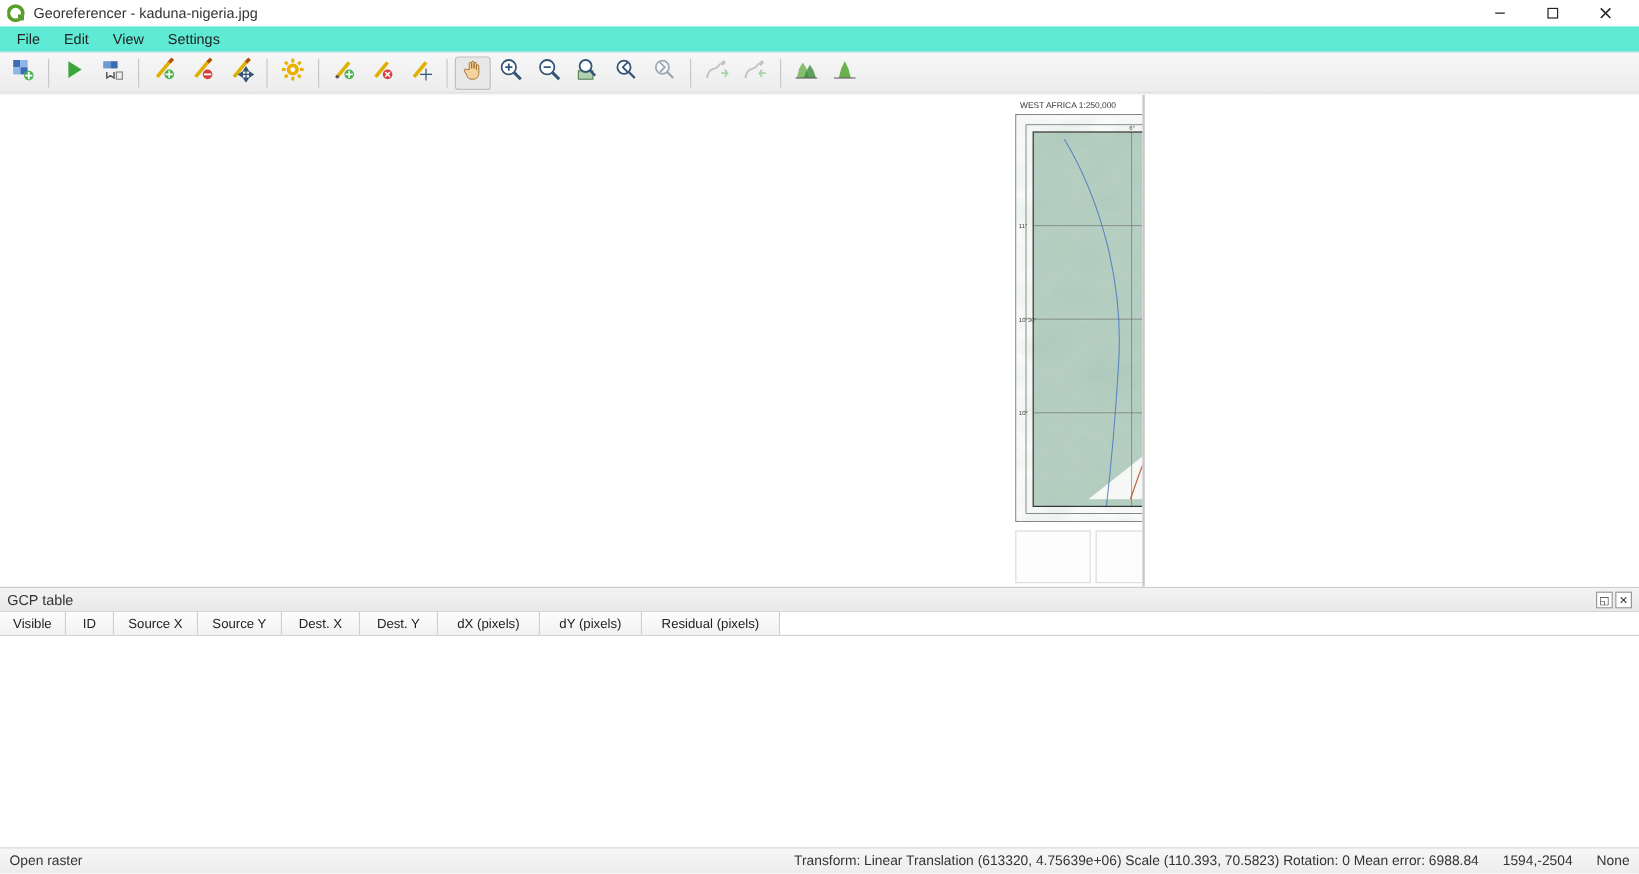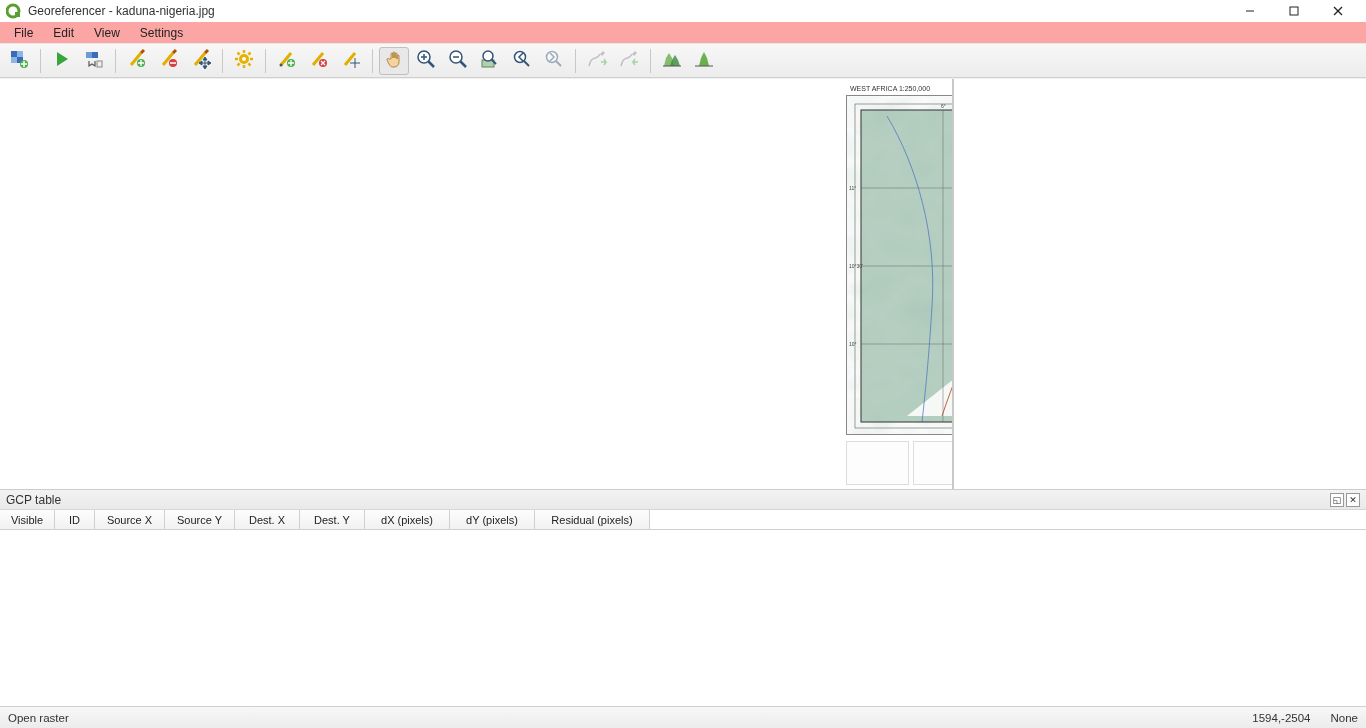--- a/index.html
+++ b/index.html
@@ -2,21 +2,21 @@
 <html><head>
 <meta charset="utf-8">
 <style>
 * { box-sizing: border-box; margin: 0; padding: 0; font-family: "Segoe UI", Tahoma, sans-serif; }
 html, body { width: 1366px; height: 728px; overflow: hidden; background: #fff; }
 .titlebar { height: 22px; display: flex; align-items: center; padding: 0 6px; font-size: 12px; color: #333; }
 .titlebar .qgis-icon { width: 16px; height: 16px; margin-right: 6px; position: relative; }
 .titlebar .qgis-icon svg { display: block; }
 .titlebar .spacer { flex: 1; }
 .titlebar .winbtn { width: 44px; height: 22px; display: flex; align-items: center; justify-content: center; color: #222; }
-.menubar { height: 22px; display: flex; align-items: center; padding: 0 4px; font-size: 12px; color: #222; background:#fca5a5; border-bottom:1px solid #e6e6e6;}
+.menubar { height: 22px; display: flex; align-items: center; padding: 0 4px; font-size: 12px; color: #222; background:#5eead4; border-bottom:1px solid #e6e6e6;}
 .menubar .menu-item { padding: 2px 10px; }
 .toolbar { height: 34px; background: linear-gradient(#f7f7f7,#ececec); border-bottom: 1px solid #d0d0d0; display: flex; align-items: center; padding: 0 4px; gap:2px;}
 .toolbar .tbtn { width: 30px; height: 28px; display: flex; align-items: center; justify-content: center; border-radius: 3px; position:relative;}
 .toolbar .tbtn.disabled { opacity: 0.45; }
 .toolbar .tbtn.active { background:#e8e8e8; border:1px solid #c0c0c0;}
 .toolbar .sep { width: 1px; height: 24px; background: #c8c8c8; margin: 0 4px; }
 .canvas { position: relative; height: 412px; background:#fff; display:flex; justify-content:flex-end; align-items:flex-start; border-top:1px solid #f0f0f0; border-bottom:1px solid #ccc; overflow:hidden;}
 .mapframe { margin-top:2px; width: 520px; }
 .mapheader { height:14px; display:flex; align-items:center; justify-content:space-between; font-size:7px; color:#333; padding:0 4px;}
 .mapheader .title { font-weight:bold; letter-spacing:1px; font-size:9px; color:#444;}
@@ -336,15 +336,16 @@
       <div class="col" style="width: 85px;">dX (pixels)</div>
       <div class="col" style="width: 85px;">dY (pixels)</div>
       <div class="col" style="width: 115px;">Residual (pixels)</div>
     </div>
   <div class="gcptable-body"></div>
 </div>
 
 <div class="statusbar">
   <span class="cell" style="padding-left:0;">Open raster</span>
   <span class="spacer"></span>
+  <span class="cell">Transform: Linear Translation (613320, 4.75639e+06) Scale (110.393, 70.5823) Rotation: 0 Mean error: 6988.84</span>
   <span class="cell">1594,-2504</span>
   <span class="cell" style="padding-right:0;">None</span>
 </div>
 
 </body></html>

